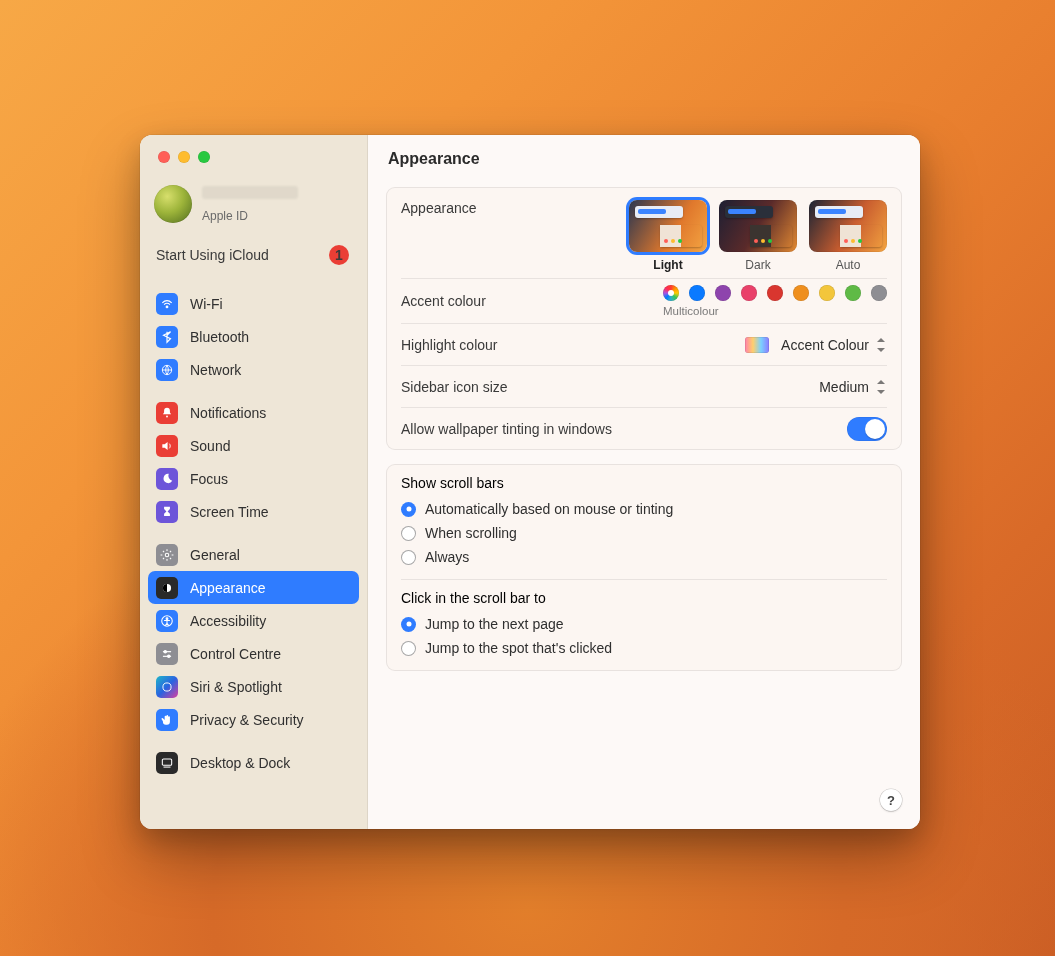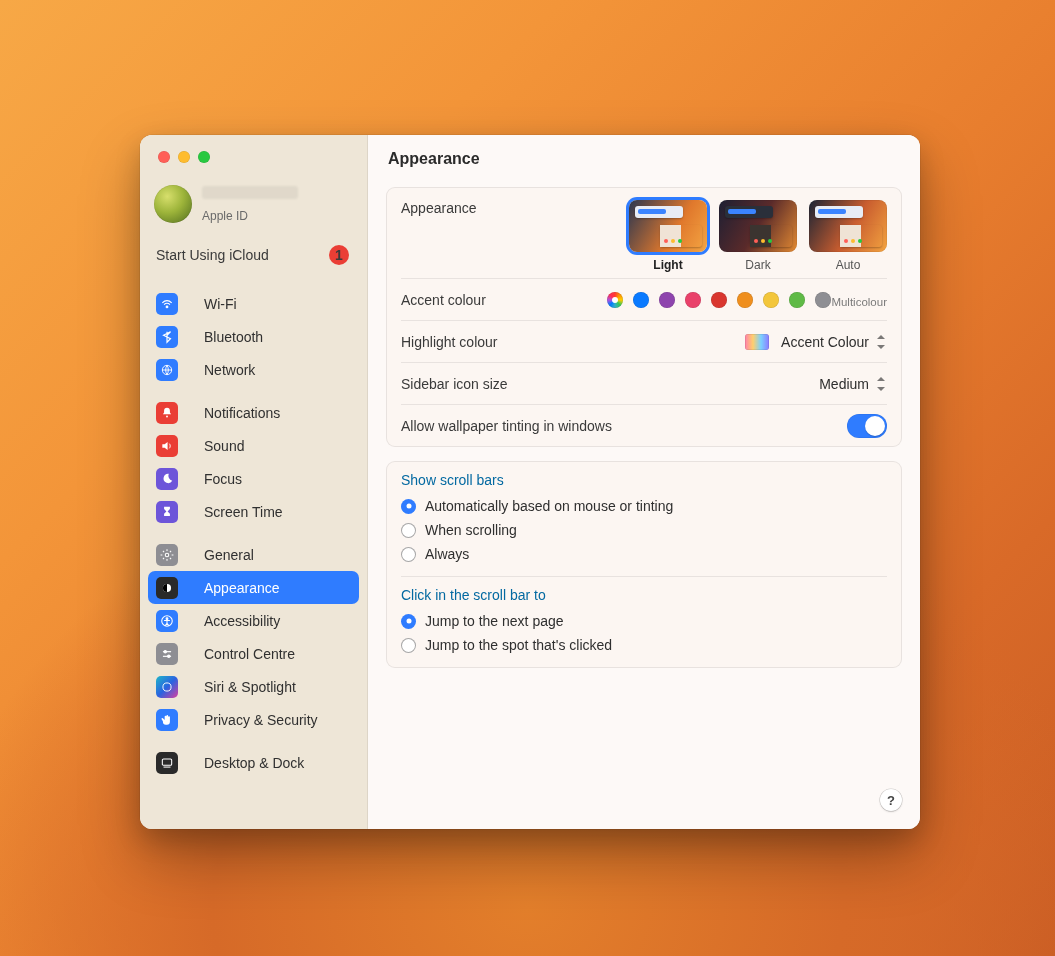--- a/index.html
+++ b/index.html
@@ -90,21 +90,21 @@
     .badge {
       min-width: 20px; height: 20px; border-radius: 10px;
       background: #ea3e35; color: #fff; font-size: 12px; font-weight: 600;
       display: inline-flex; align-items: center; justify-content: center;
       padding: 0 6px;
     }
 
     .sb-list { overflow-y: auto; padding: 0 8px 10px; }
     .sb-group { margin-top: 10px; }
     .sb-item {
-      display: flex; align-items: center; gap: 26px;
+      display: flex; align-items: center; gap: 12px;
       height: 33px; padding: 0 8px; border-radius: 7px;
       font-size: 14px; color: #303030; cursor: default;
     }
     .sb-item.active { background: #2f7cff; color: #fff; }
     .sb-icon {
       width: 22px; height: 22px; border-radius: 5px;
       display: flex; align-items: center; justify-content: center;
       flex: 0 0 22px;
     }
     .sb-icon svg { width: 14px; height: 14px; }
@@ -184,21 +184,21 @@
     .dark .tw-dots i:nth-child(3){background:#28c840;}
 
     .auto .tw-top{background:#e7ecf5;}
     .auto .tw-br .half:first-child{background:#efe3d5;}
     .auto .tw-br .half:last-child{background:#2b2b30;}
     .auto .tw-dots i:nth-child(1){background:#ff5f57;}
     .auto .tw-dots i:nth-child(2){background:#febc2e;}
     .auto .tw-dots i:nth-child(3){background:#28c840;}
 
     
-    .accent-wrap { display:flex; flex-direction:row; align-items:flex-start; }
+    .accent-wrap { display:flex; flex-direction:column; align-items:flex-start; }
     .accent-row { display:flex; gap:10px; }
     .accent-dot {
       width:16px; height:16px; border-radius:50%;
       box-shadow: inset 0 0 0 .5px rgba(0,0,0,.15);
       position: relative;
     }
     .accent-dot.selected::after{
       content:''; position:absolute; left:50%; top:50%;
       width:6px;height:6px;border-radius:50%;background:#fff;
       transform:translate(-50%,-50%);
@@ -227,21 +227,21 @@
     }
     .caret-ud::before{top:0;border-bottom:4px solid #444;}
     .caret-ud::after{bottom:0;border-top:4px solid #444;}
 
     
     .toggle{width:40px;height:24px;border-radius:12px;background:#2f7cff;position:relative;box-shadow:inset 0 0 0 .5px rgba(0,0,0,.1);}
     .toggle::after{content:'';position:absolute;right:2px;top:2px;width:20px;height:20px;border-radius:50%;background:#fff;box-shadow:0 1px 1px rgba(0,0,0,.2);}
 
     
     .radio-block { padding:10px 0; }
-    .radio-title { font-size:14px; color:#0369a1; margin-bottom:6px; }
+    .radio-title { font-size:14px; color:#000000; margin-bottom:6px; }
     .radio-line { display:flex; align-items:center; gap:9px; font-size:14px; color:#2f2f2f; height:24px; }
     .radio {
       width:15px;height:15px;border-radius:50%;
       box-shadow: inset 0 0 0 1px rgba(0,0,0,.35);
       background:#fff; position:relative;
     }
     .radio.checked{background:#2f7cff;box-shadow:none;}
     .radio.checked::after{content:'';position:absolute;left:50%;top:50%;width:5px;height:5px;border-radius:50%;background:#fff;transform:translate(-50%,-50%);}
 
     .helpbtn{

